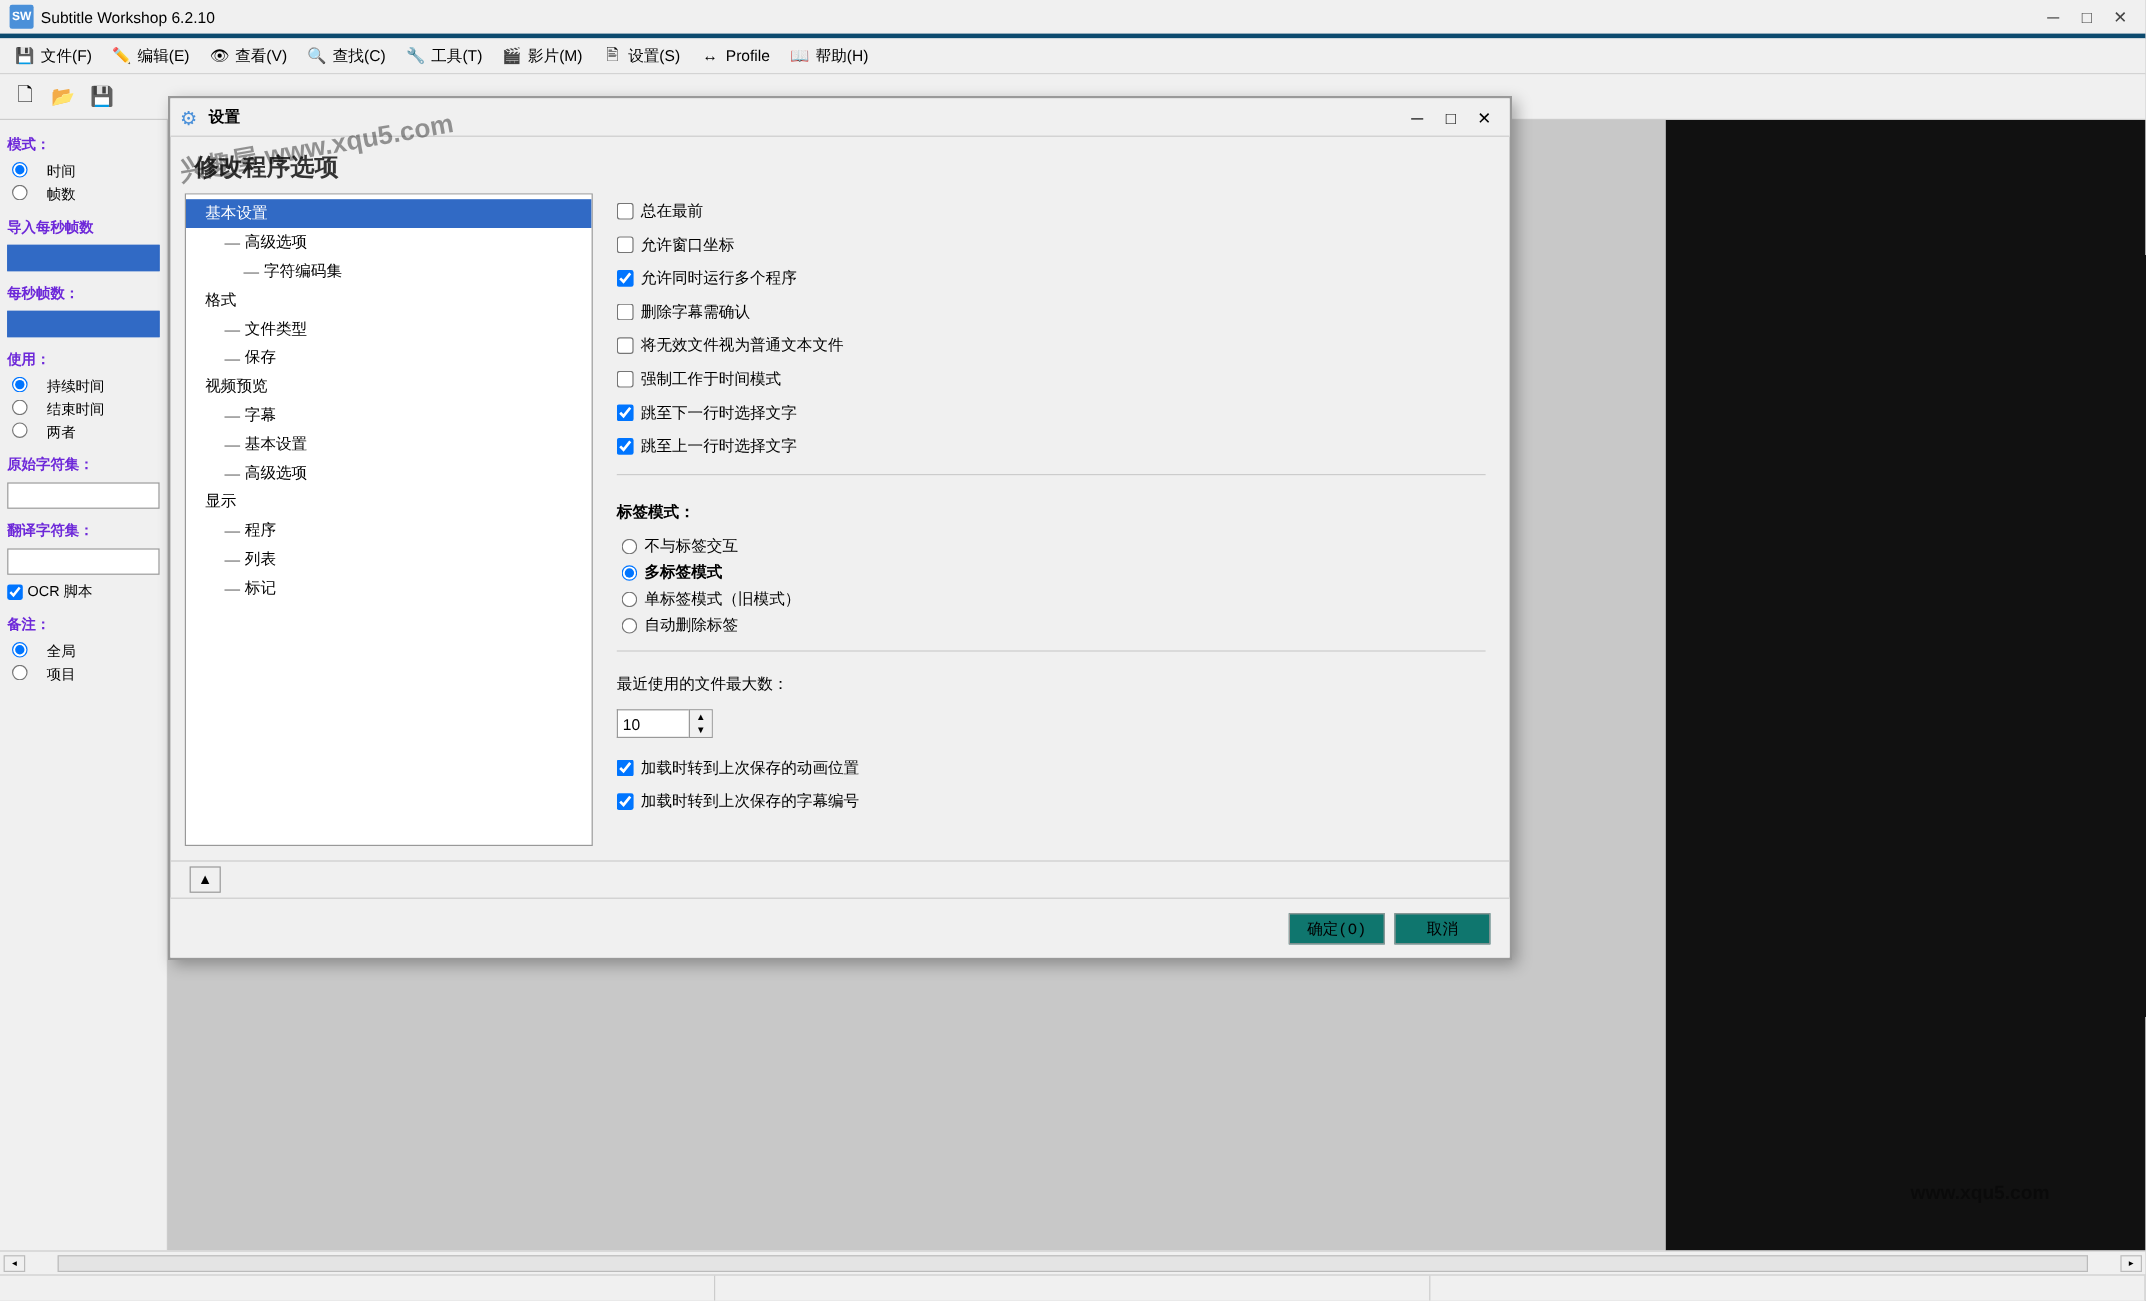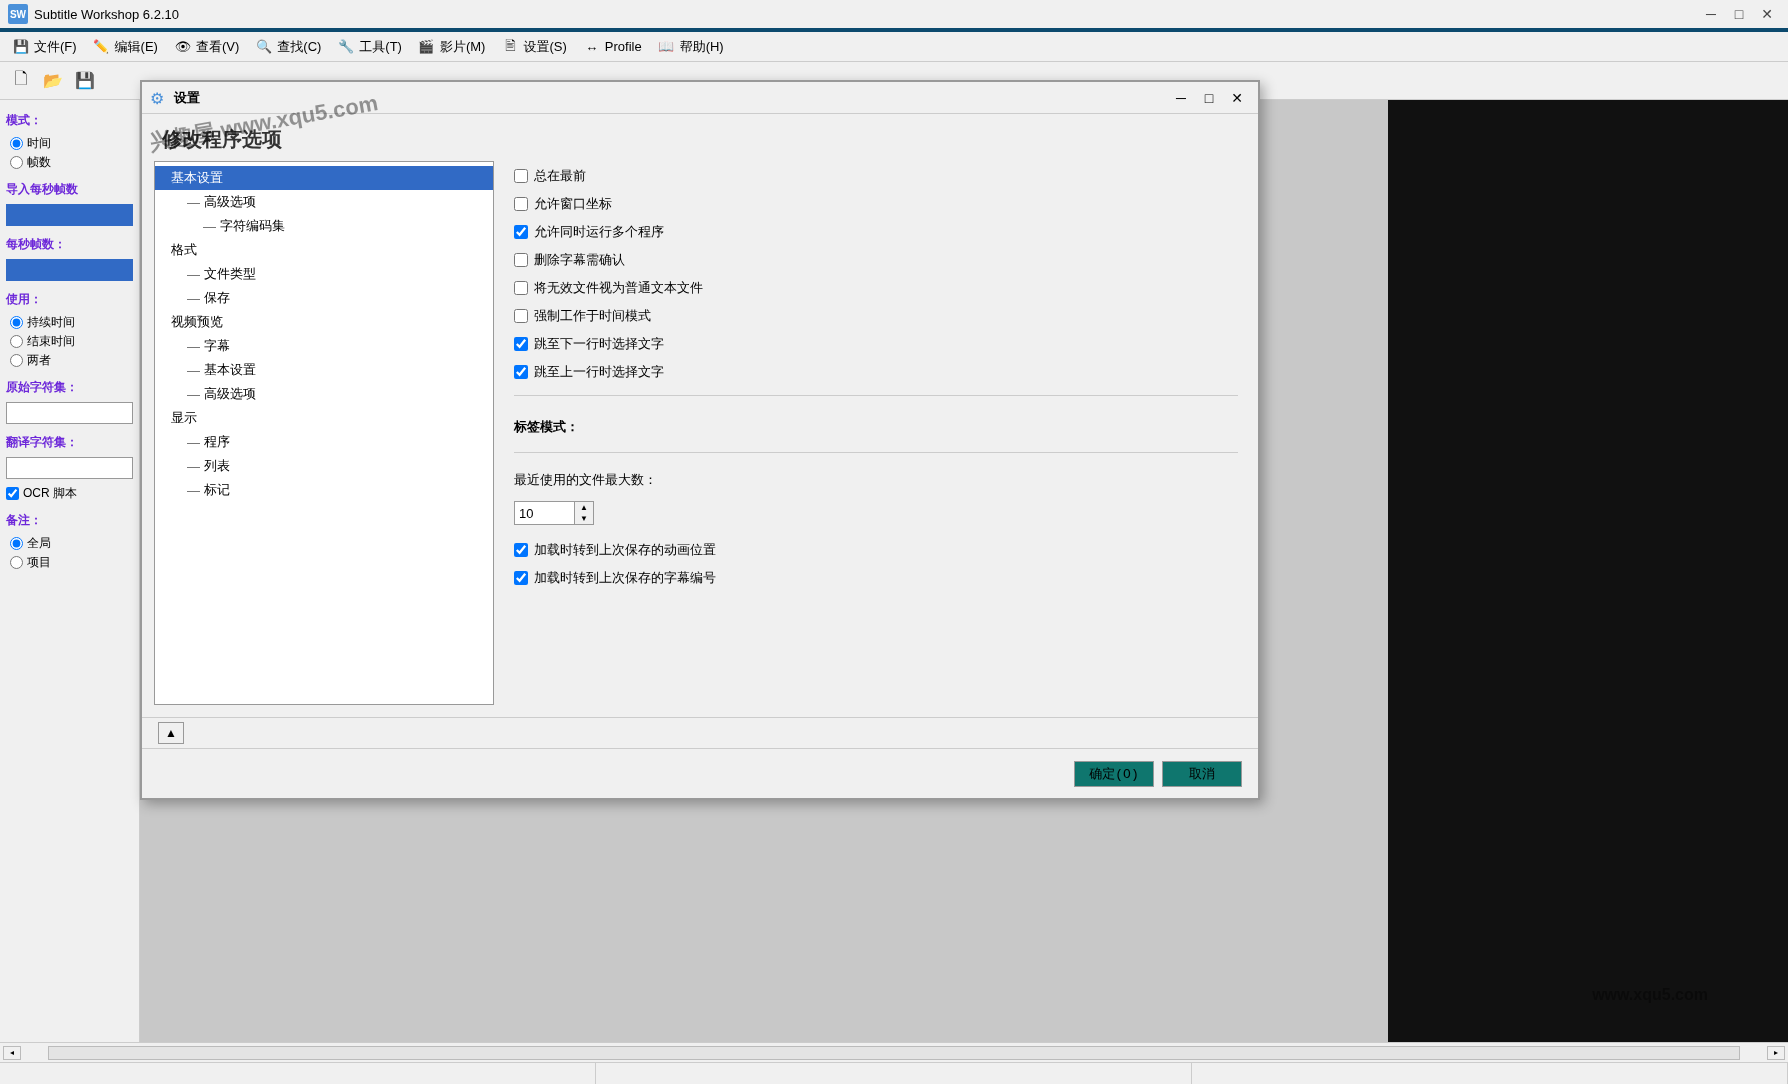--- a/index.html
+++ b/index.html
@@ -139,22 +139,22 @@
       margin-top: 4px;
     }
     .radio-group {
       display: flex;
       flex-direction: column;
       gap: 2px;
       padding-left: 4px;
     }
     .radio-item {
       display: flex;
-      align-items: center;
-      gap: 4px;
+      align-items: flex-start;
+      gap: 16px;
       font-size: 12px;
     }
     .input-field {
       width: 100%;
       height: 22px;
       border: 1px solid #999;
       background: white;
       font-size: 12px;
       padding: 1px 3px;
     }
@@ -663,20 +663,38 @@
         <span>跳至下一行时选择文字</span>
       </label>
       <label class="checkbox-row">
         <input type="checkbox" checked="" style="">
         <span>跳至上一行时选择文字</span>
       </label>
 
       <div class="divider-line"></div>
 
       <div class="section-label">标签模式：</div>
+      <div class="radio-section">
+        <label class="radio-row">
+          <input type="radio" name="tagmode" style="">
+          <span>不与标签交互</span>
+        </label>
+        <label class="radio-row">
+          <input type="radio" name="tagmode" checked="" style="">
+          <span style="font-weight:bold;">多标签模式</span>
+        </label>
+        <label class="radio-row">
+          <input type="radio" name="tagmode" style="">
+          <span>单标签模式（旧模式）</span>
+        </label>
+        <label class="radio-row">
+          <input type="radio" name="tagmode" style="">
+          <span>自动删除标签</span>
+        </label>
+      </div>
 
       <div class="divider-line"></div>
 
       <div class="number-row">
         <span>最近使用的文件最大数：</span>
       </div>
       <div class="number-row">
         <div class="number-input-wrap">
           <input type="text" class="number-input" value="10" style="">
           <div class="spinner-btns">

